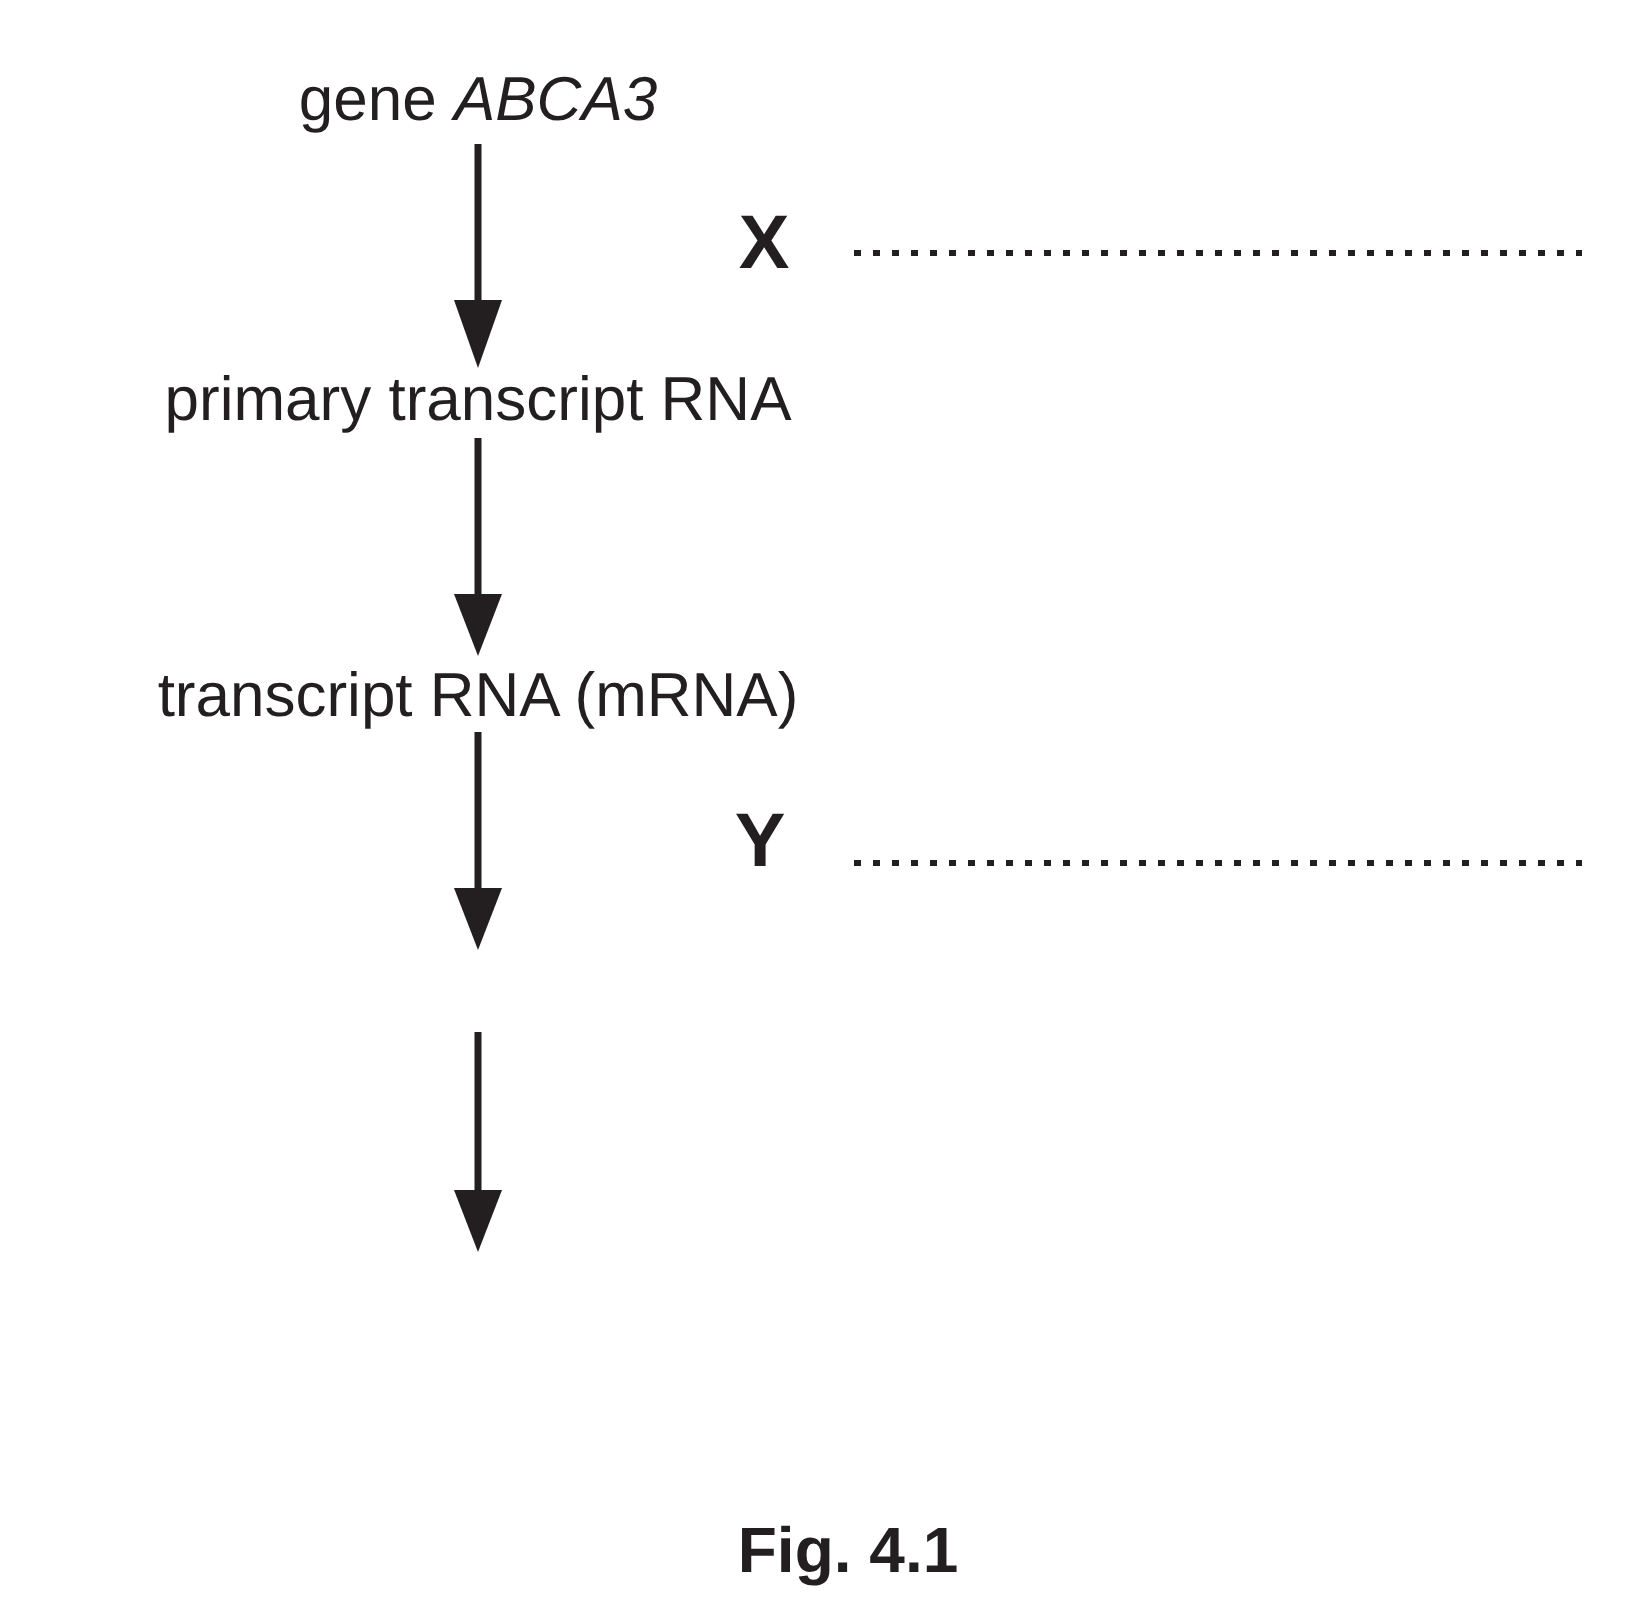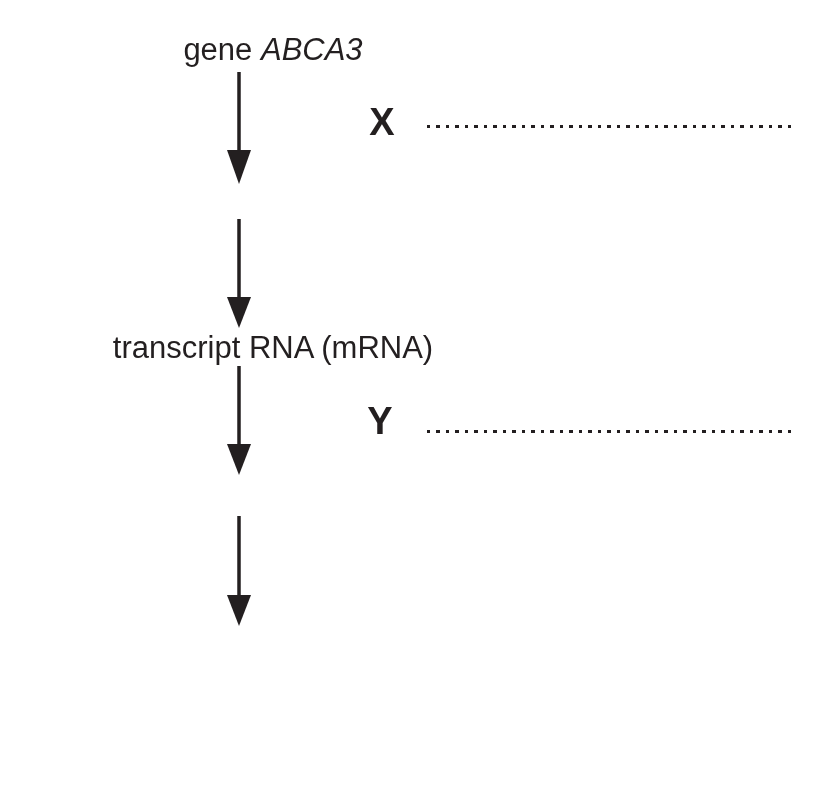--- a/index.html
+++ b/index.html
@@ -14,21 +14,20 @@
     overflow: hidden;
   }
   .node {
     position: absolute;
     left: 0;
     width: 478px;
     text-align: center;
     font-size: 31px;
     line-height: 36px;
     white-space: pre;
-    margin-left: 34px;
   }
   .gene-symbol { font-style: italic; }
   .process-label {
     position: absolute;
     transform: translateX(-50%);
     font-weight: 700;
     font-size: 38px;
     line-height: 40px;
   }
   .answer-line {
@@ -68,27 +67,29 @@
       <polygon points="227,444 251,444 239,475"></polygon>
     </g>
     <g>
       <line x1="239" y1="516" x2="239" y2="603"></line>
       <polygon points="227,595 251,595 239,626"></polygon>
     </g>
   </svg>
 
   <div class="node" style="top:32px"><span>gene </span><span class="gene-symbol">ABCA3</span></div>
 
+  <div class="node" style="top:182px">primary transcript RNA</div>
 
   <div class="node" style="top:330px">transcript RNA (mRNA)</div>
 
 
 
   <div class="process-label" style="left:382px; top:102px">X</div>
 
   <div class="answer-line" style="left:427px; top:125px"></div>
 
   <div class="process-label" style="left:380px; top:401px">Y</div>
 
   <div class="answer-line" style="left:427px; top:430px"></div>
 
+  <div class="caption" style="left:424px; top:757px">Fig. 4.1</div>
 
 </div>
 
 </body></html>

